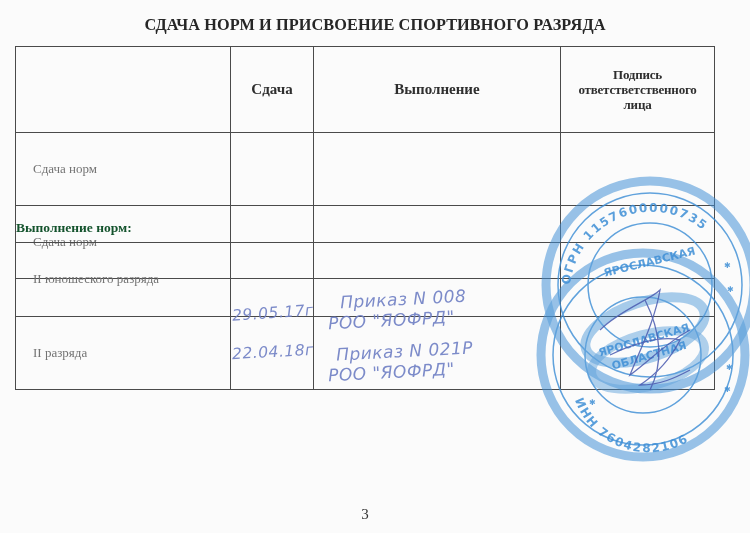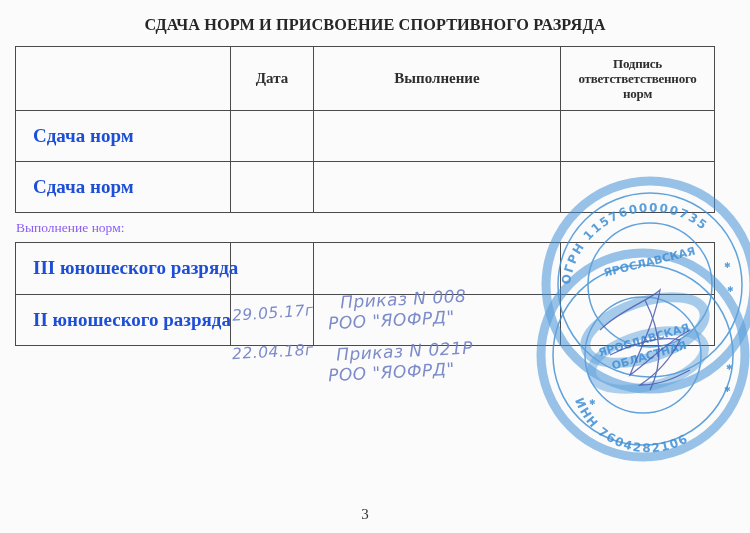--- a/index.html
+++ b/index.html
@@ -15,47 +15,47 @@
       text-align: center; font-weight: bold; font-size: 17.5px;
       letter-spacing: 0.1px; color: #262626;
       transform: scaleX(0.93);
     }
     table.grid {
       position: absolute; border-collapse: collapse;
       table-layout: fixed;
     }
     table.grid td {
       border: 1.4px solid #4a4a4a;
-      padding: 1px; vertical-align: middle;
+      padding: 12px; vertical-align: middle;
       position: relative;
       margin-left: 14px;
     }
     #top-table { left: 15px; top: 46px; width: 699px; }
     #bottom-table { left: 15px; top: 242px; width: 698px; }
     .c1 { width: 215px; }
     .c2 { width: 83px; }
     .c3 { width: 247px; }
     .c4 { width: 154px; }
     .hdr-row td { height: 61px; }
     .top-row td { height: 48px; }
     .bot-row td { height: 48.5px; }
     .hdr {
       text-align: center; font-weight: bold; font-size: 15px; color: #2e2e2e;
     }
     .hdr-sign {
       text-align: center; font-weight: bold; font-size: 13px; line-height: 15px; color: #2e2e2e;
       letter-spacing: -0.2px;
     }
     .row-label {
-      font-weight: bold; font-size: 19px; padding-left: 17px !important; color: #1d4ed8;
+      font-weight: normal; font-size: 13px; padding-left: 17px !important; color: #737373;
       white-space: nowrap;
     }
     .section-label {
       position: absolute; left: 16px; top: 220px;
-      font-weight: normal; font-size: 13.5px; color: #8b5cf6;
+      font-weight: bold; font-size: 13.5px; color: #14532d;
     }
     .page-num {
       position: absolute; left: 0; width: 730px; top: 506px; text-align: center;
       font-size: 15px; color: #333;
     }
     .hw {
       position: absolute;
       font-family: "DejaVu Sans", sans-serif;
       font-style: italic;
       color: #6f7fc4;
@@ -78,26 +78,26 @@
 <table class="grid" id="top-table">
   <colgroup>
     <col class="c1">
       <col class="c2">
       <col class="c3">
       <col class="c4">
   </colgroup>
   <tbody>
       <tr class="hdr-row">
     <td></td>
-    <td class="hdr">Дата</td>
+    <td class="hdr">Сдача</td>
     <td class="hdr">Выполнение</td>
     <td class="hdr-sign">
       <div>Подпись</div>
       <div>ответстветственного</div>
-      <div>норм</div>
+      <div>лица</div>
     </td>
   </tr>
   <tr class="top-row">
     <td class="row-label">Сдача норм</td>
     <td></td>
     <td></td>
     <td></td>
   </tr>
   <tr class="top-row">
     <td class="row-label">Сдача норм</td>
@@ -111,28 +111,28 @@
 <div class="section-label">Выполнение норм:</div>
 
 <table class="grid" id="bottom-table">
   <colgroup>
     <col class="c1">
       <col class="c2">
       <col class="c3">
       <col class="c4">
   </colgroup>
   <tbody>
-      <tr class="bot-row">
-    <td class="row-label">III юношеского разряда</td>
+  <tr class="bot-row">
+    <td class="row-label">II юношеского разряда</td>
     <td></td>
     <td></td>
     <td></td>
   </tr>
   <tr class="bot-row">
-    <td class="row-label">II юношеского разряда</td>
+    <td class="row-label">II разряда</td>
     <td></td>
     <td></td>
     <td></td>
   </tr>
 </tbody>
   </table>
 
 <div class="hw hw-date" style="left:232px; top:304px; transform: rotate(-4deg);">29.05.17г</div>
 <div class="hw" style="left:340px; top:289px; transform: rotate(-3deg);">Приказ N 008</div>
 <div class="hw" style="left:328px; top:310px; transform: rotate(-3deg);">РОО "ЯОФРД"</div>

